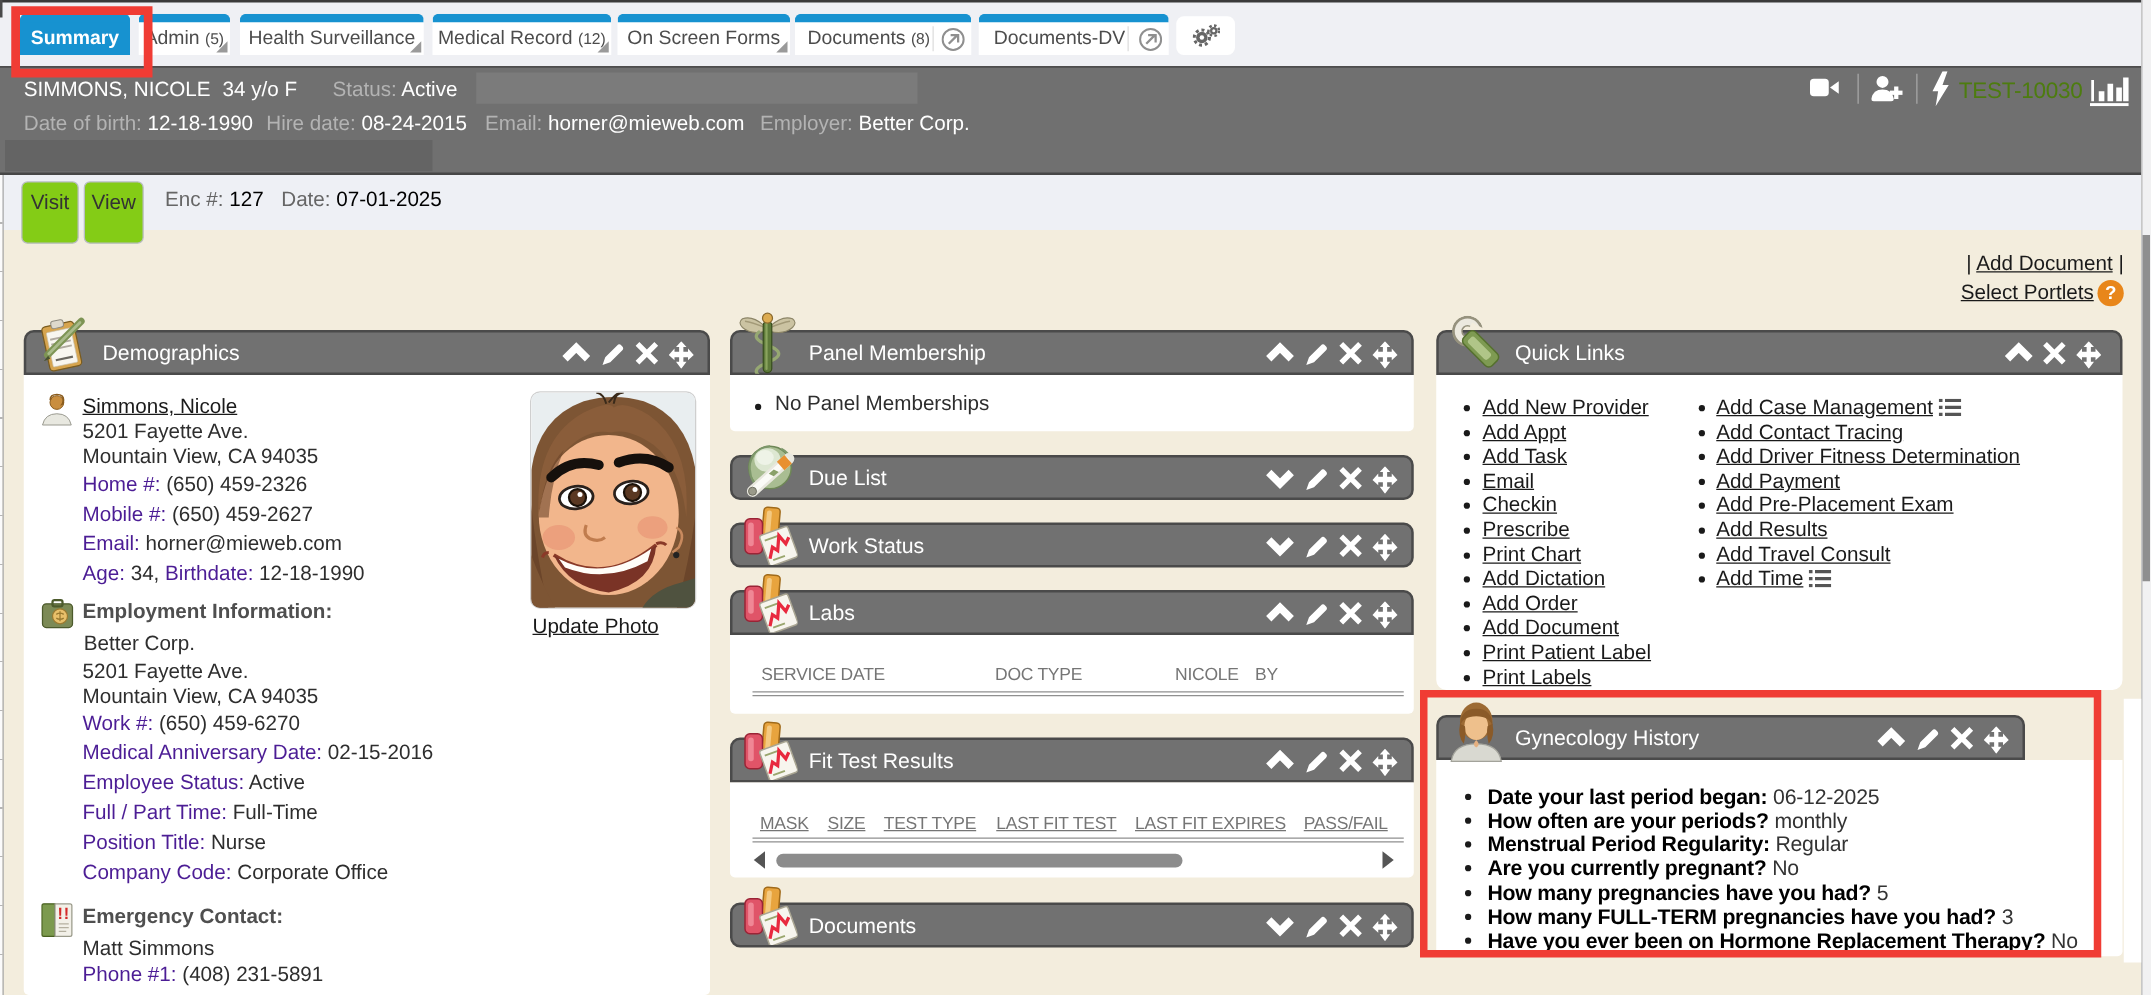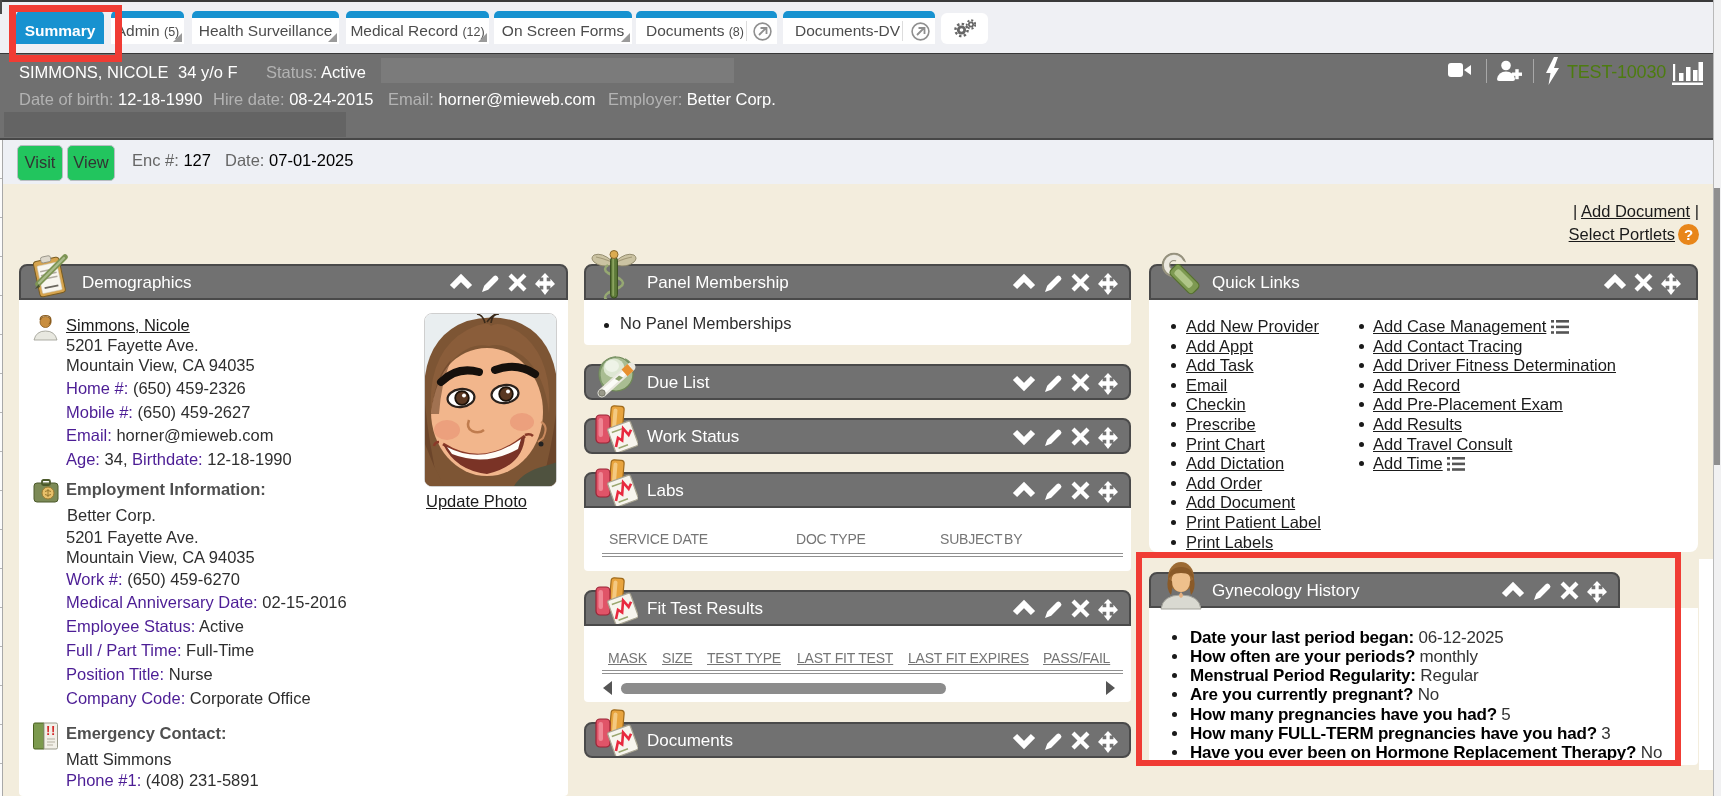--- a/index.html
+++ b/index.html
@@ -14,21 +14,21 @@
 .tab .corner { position:absolute; right:2px; bottom:2px; width:0; height:0; border-left:9px solid transparent; border-bottom:9px solid #9a9a9a; }
 .tab.active { background:#1792d0; border-top:7px solid #1792d0; color:#fff; font-weight:bold; }
 
 
 #phead { left:0; top:53px; width:1721px; height:87px; background:#707070; border-top:1px solid #383838; border-bottom:2px solid #474747; color:#fff; }
 .hline { position:absolute; white-space:nowrap; font-size:18px; }
 .h17 { font-size:16.5px !important; }
 
 
 #toolbar { left:0; top:140px; width:1721px; height:44px; background:#eef0f5; }
-.btn { position:absolute; top:145px; height:36px; border:1px solid #b9bdc2; border-radius:5px; background:#22c55e; color:#333; font-size:16.5px; text-align:center; line-height:32px; }
+.btn { position:absolute; top:145px; height:50px; border:1px solid #b9bdc2; border-radius:5px; background:#84cc16; color:#333; font-size:16.5px; text-align:center; line-height:32px; }
 
 
 .portlet-h { position:absolute; height:36px; background:#717171; border:2px solid #4a4a4a; color:#fff; }
 .ph-open { border-radius:8px 8px 0 0; }
 .ph-closed { border-radius:8px; }
 .portlet-h .title { position:absolute; left:61px; top:0; font-size:17px; line-height:33px; }
 .portlet-b { position:absolute; background:#fff; border-radius:0 0 4px 4px; }
 .hicons { position:absolute; right:10px; top:7px; }
 .hicons svg { margin-left:7px; vertical-align:top; }
 
@@ -186,21 +186,21 @@
         <path d="M2 19 l2.2-6.2 9.5-9.5 a2.4 2.4 0 0 1 3.4 0 l0.6 0.6 a2.4 2.4 0 0 1 0 3.4 l-9.5 9.5 z" fill="#fff"></path>
       </svg><svg width="19" height="19" viewBox="0 0 19 19">
         <path d="M3.5 0.5 L9.5 6.5 L15.5 0.5 L18.5 3.5 L12.5 9.5 L18.5 15.5 L15.5 18.5 L9.5 12.5 L3.5 18.5 L0.5 15.5 L6.5 9.5 L0.5 3.5 Z" fill="#fff"></path>
       </svg><svg width="22" height="22" viewBox="0 0 22 22">
         <path d="M11 0 L15.2 4.6 H12.7 V8.3 H16.4 V5.8 L21 11 L16.4 15.2 V12.7 H12.7 V16.4 H15.2 L11 22 L6.8 16.4 H9.3 V12.7 H5.6 V15.2 L1 11 L5.6 5.8 V8.3 H9.3 V4.6 H6.8 Z" fill="#fff"></path>
       </svg></span>
 </div>
 <div class="portlet-b" style="left:584px; top:508px; width:547px; height:63px;"></div>
 <div class="thead" style="left:609px; top:531px;">SERVICE DATE</div>
 <div class="thead" style="left:796px; top:531px;">DOC TYPE</div>
-<div class="thead" style="left:940px; top:531px;">SUBJECT</div>
+<div class="thead" style="left:940px; top:531px;">NICOLE</div>
 <div class="thead" style="left:1004px; top:531px;">BY</div>
 <div class="dline" style="left:602px; top:553px; width:521px;"></div>
 
 <div class="portlet-h ph-open" style="left:584px; top:590px; width:547px;">
   <span class="title">Fit Test Results</span>
   <span class="hicons"><svg width="24" height="19" viewBox="0 0 24 19">
         <path d="M3 14 L12 5 L21 14" stroke="#fff" stroke-width="6" fill="none"></path>
       </svg><svg width="21" height="21" viewBox="0 0 21 21">
         <path d="M2 19 l2.2-6.2 9.5-9.5 a2.4 2.4 0 0 1 3.4 0 l0.6 0.6 a2.4 2.4 0 0 1 0 3.4 l-9.5 9.5 z" fill="#fff"></path>
       </svg><svg width="19" height="19" viewBox="0 0 19 19">
@@ -263,21 +263,21 @@
         <rect x="0" y="0" width="3" height="2.6"></rect>
         <rect x="5" y="0" width="13" height="2.6"></rect>
         <rect x="0" y="5.6" width="3" height="2.6"></rect>
         <rect x="5" y="5.6" width="13" height="2.6"></rect>
         <rect x="0" y="11.2" width="3" height="2.6"></rect>
         <rect x="5" y="11.2" width="13" height="2.6"></rect>
       </g>
     </svg></div>
 <div class="ql" style="left:1373px; top:337px;"><a class="blk">Add Contact Tracing</a></div>
 <div class="ql" style="left:1373px; top:356px;"><a class="blk">Add Driver Fitness Determination</a></div>
-<div class="ql" style="left:1373px; top:376px;"><a class="blk">Add Record</a></div>
+<div class="ql" style="left:1373px; top:376px;"><a class="blk">Add Payment</a></div>
 <div class="ql" style="left:1373px; top:395px;"><a class="blk">Add Pre-Placement Exam</a></div>
 <div class="ql" style="left:1373px; top:415px;"><a class="blk">Add Results</a></div>
 <div class="ql" style="left:1373px; top:435px;"><a class="blk">Add Travel Consult</a></div>
 <div class="ql" style="left:1373px; top:454px;"><a class="blk">Add Time</a> <svg class="grid" width="18" height="14" viewBox="0 0 18 14">
       <g fill="#555">
         <rect x="0" y="0" width="3" height="2.6"></rect>
         <rect x="5" y="0" width="13" height="2.6"></rect>
         <rect x="0" y="5.6" width="3" height="2.6"></rect>
         <rect x="5" y="5.6" width="13" height="2.6"></rect>
         <rect x="0" y="11.2" width="3" height="2.6"></rect>

